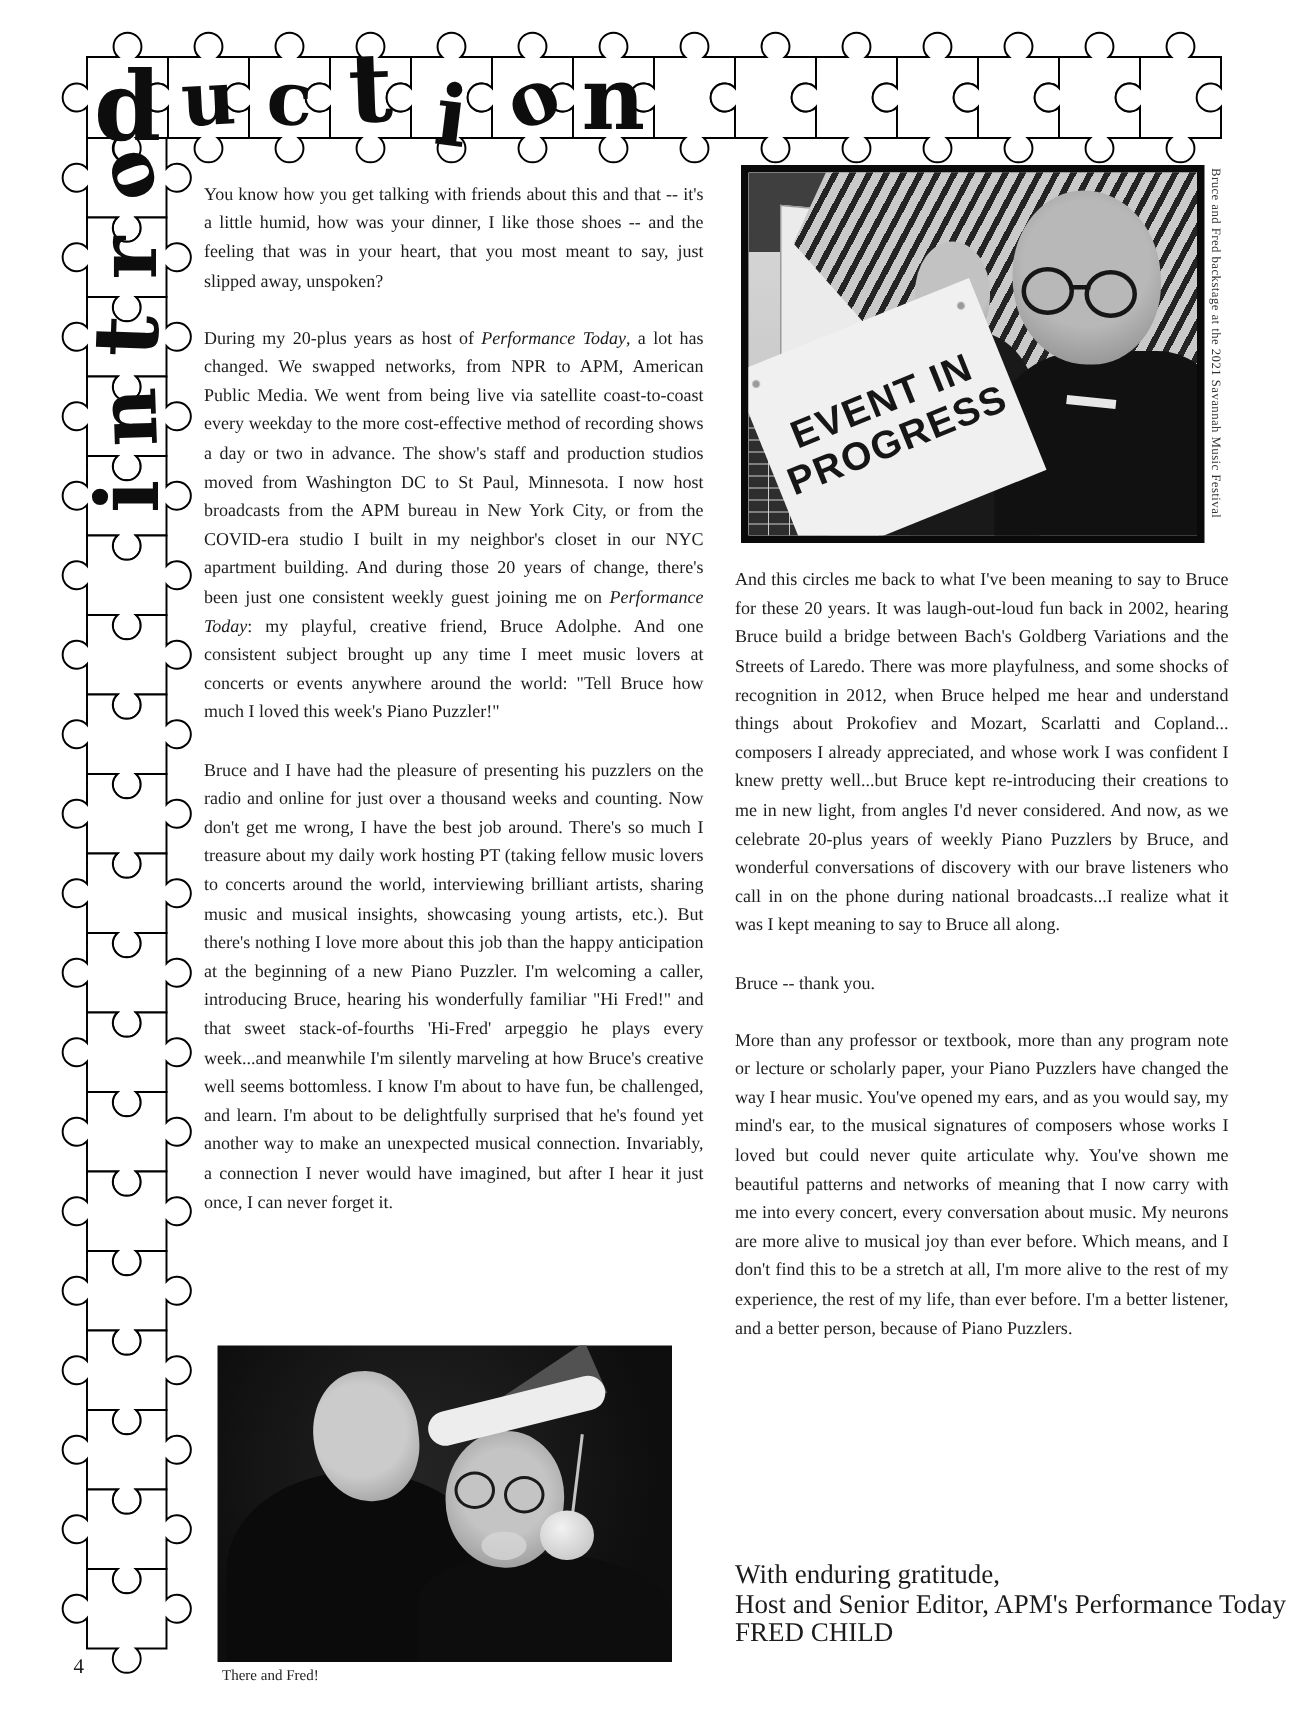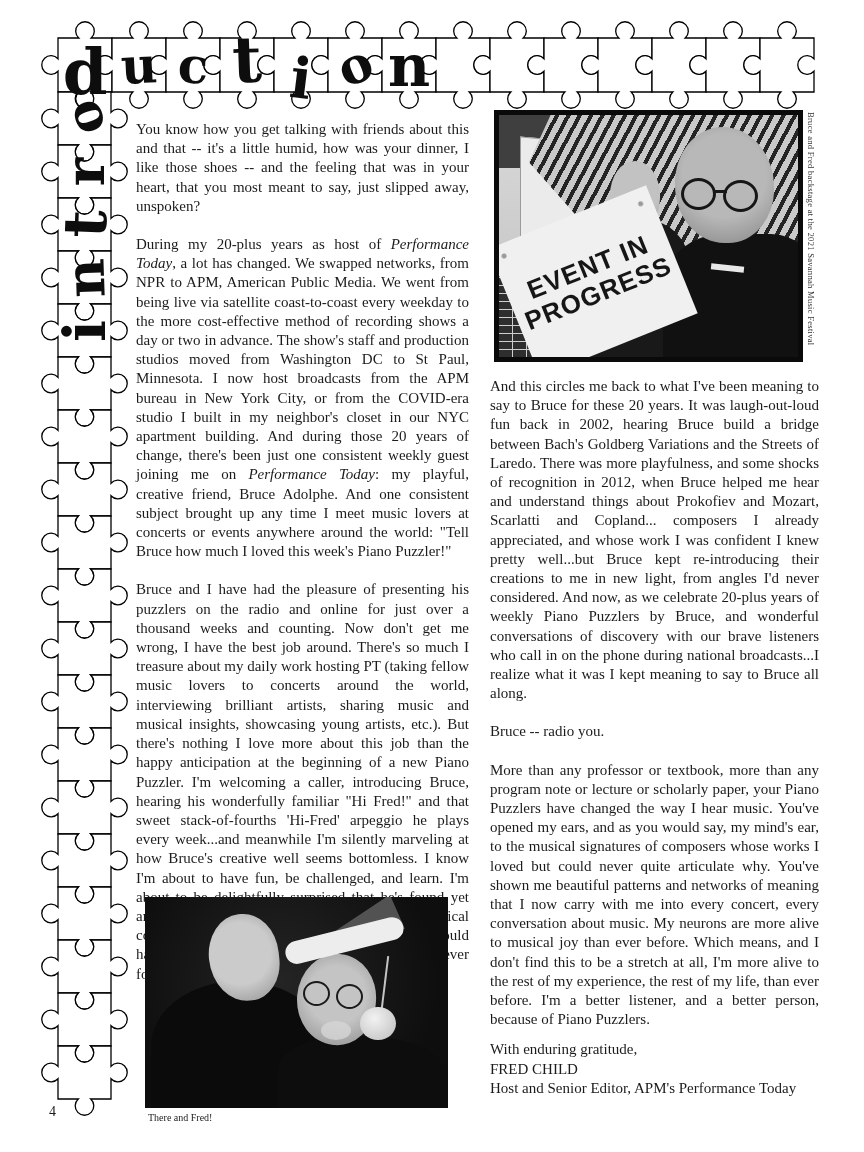--- a/index.html
+++ b/index.html
@@ -1,26 +1,26 @@
 <!DOCTYPE html>
 <html><head>
 <meta charset="utf-8">
 <style>
   html,body{margin:0;padding:0;background:#888;}
   .page{position:relative;width:864px;height:1152px;background:#ffffff;margin:0 auto;
         font-family:"Liberation Serif",serif;color:#1b1b1b;overflow:hidden;}
   #puzzle-border{position:absolute;left:0;top:0;z-index:1;}
   .title-letter{position:absolute;z-index:2;font-family:"DejaVu Serif",serif;font-weight:bold;
         color:#0d0d0d;line-height:1;user-select:none;}
-  .col{position:absolute;text-align:justify;font-size:15px;line-height:19.2px;z-index:3;}
+  .col{position:absolute;text-align:justify;font-size:12px;line-height:19.2px;z-index:3;}
   .col p{margin:0 0 19px 0;}
   .col i{}
   #left-col{left:136px;top:120px;width:333px;}
   #right-col{left:490px;top:377px;width:329px;}
-  .closing{position:absolute;left:490px;top:1040px;font-size:15px;line-height:19.5px;z-index:3;}
+  .closing{position:absolute;left:490px;top:1040px;font-size:18px;line-height:19.5px;z-index:3;}
   
   .photo-top{position:absolute;left:494px;top:110px;width:309px;height:252px;background:#0a0a0a;
         box-sizing:border-box;padding:5px;z-index:3;}
   .photo-top-art{position:relative;width:100%;height:100%;overflow:hidden;background:#c6c6c6;}
   .pt-wall{position:absolute;left:0;top:0;width:36%;height:100%;background:linear-gradient(#dadada,#bfbfbf);}
   .pt-doorframe{position:absolute;left:0;top:0;width:20%;height:22%;background:#3f3f3f;
         clip-path:polygon(0 0,88% 0,55% 100%,0 100%);}
   .pt-door{position:absolute;left:7%;top:10%;width:19%;height:58%;background:#ebebeb;
         border:1px solid #9a9a9a;transform:skewY(5deg);}
   .pt-stripes{position:absolute;left:10%;top:-6%;width:95%;height:85%;
@@ -135,28 +135,28 @@
     </div>
 
   <div id="left-col" class="col">
       <p><span>You know how you get talking with friends about this and that -- it's a little humid, how was your dinner, I like those shoes -- and the feeling that was in your heart, that you most meant to say, just slipped away, unspoken?</span></p>
       <p><span>During my 20-plus years as host of </span><i>Performance Today</i><span>, a lot has changed. We swapped networks, from NPR to APM, American Public Media. We went from being live via satellite coast-to-coast every weekday to the more cost-effective method of recording shows a day or two in advance. The show's staff and production studios moved from Washington DC to St Paul, Minnesota. I now host broadcasts from the APM bureau in New York City, or from the COVID-era studio I built in my neighbor's closet in our NYC apartment building. And during those 20 years of change, there's been just one consistent weekly guest joining me on </span><i>Performance Today</i><span>: my playful, creative friend, Bruce Adolphe. And one consistent subject brought up any time I meet music lovers at concerts or events anywhere around the world: "Tell Bruce how much I loved this week's Piano Puzzler!"</span></p>
       <p><span>Bruce and I have had the pleasure of presenting his puzzlers on the radio and online for just over a thousand weeks and counting. Now don't get me wrong, I have the best job around. There's so much I treasure about my daily work hosting PT (taking fellow music lovers to concerts around the world, interviewing brilliant artists, sharing music and musical insights, showcasing young artists, etc.). But there's nothing I love more about this job than the happy anticipation at the beginning of a new Piano Puzzler. I'm welcoming a caller, introducing Bruce, hearing his wonderfully familiar "Hi Fred!" and that sweet stack-of-fourths 'Hi-Fred' arpeggio he plays every week...and meanwhile I'm silently marveling at how Bruce's creative well seems bottomless. I know I'm about to have fun, be challenged, and learn. I'm about to be delightfully surprised that he's found yet another way to make an unexpected musical connection. Invariably, a connection I never would have imagined, but after I hear it just once, I can never forget it.</span></p>
     </div>
 
   <div id="right-col" class="col">
       <p><span>And this circles me back to what I've been meaning to say to Bruce for these 20 years. It was laugh-out-loud fun back in 2002, hearing Bruce build a bridge between Bach's Goldberg Variations and the Streets of Laredo. There was more playfulness, and some shocks of recognition in 2012, when Bruce helped me hear and understand things about Prokofiev and Mozart, Scarlatti and Copland... composers I already appreciated, and whose work I was confident I knew pretty well...but Bruce kept re-introducing their creations to me in new light, from angles I'd never considered. And now, as we celebrate 20-plus years of weekly Piano Puzzlers by Bruce, and wonderful conversations of discovery with our brave listeners who call in on the phone during national broadcasts...I realize what it was I kept meaning to say to Bruce all along.</span></p>
-      <p><span>Bruce -- radio you.</span></p>
+      <p><span>Bruce -- thank you.</span></p>
       <p><span>More than any professor or textbook, more than any program note or lecture or scholarly paper, your Piano Puzzlers have changed the way I hear music. You've opened my ears, and as you would say, my mind's ear, to the musical signatures of composers whose works I loved but could never quite articulate why. You've shown me beautiful patterns and networks of meaning that I now carry with me into every concert, every conversation about music. My neurons are more alive to musical joy than ever before. Which means, and I don't find this to be a stretch at all, I'm more alive to the rest of my experience, the rest of my life, than ever before. I'm a better listener, and a better person, because of Piano Puzzlers.</span></p>
     </div>
 
   <div class="closing">
     <div>With enduring gratitude,</div>
+    <div>Host and Senior Editor, APM's Performance Today</div>
     <div>FRED CHILD</div>
-    <div>Host and Senior Editor, APM's Performance Today</div>
   </div>
 
   <div class="photo-top">
     <div class="photo-top-art">
       <div class="pt-wall"></div>
       <div class="pt-doorframe"></div>
       <div class="pt-door"></div>
       <div class="pt-stripes"></div>
       <div class="pt-bricks"></div>
       <div class="pt-bruce-body"></div>

